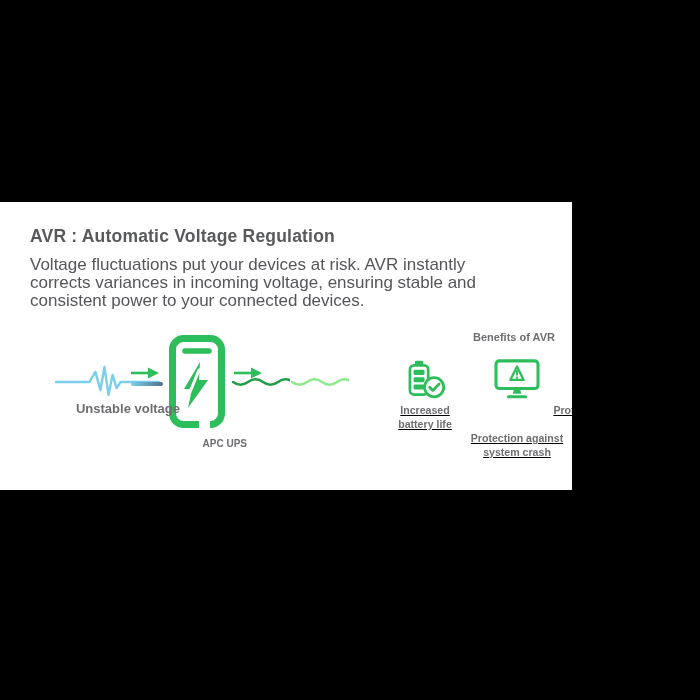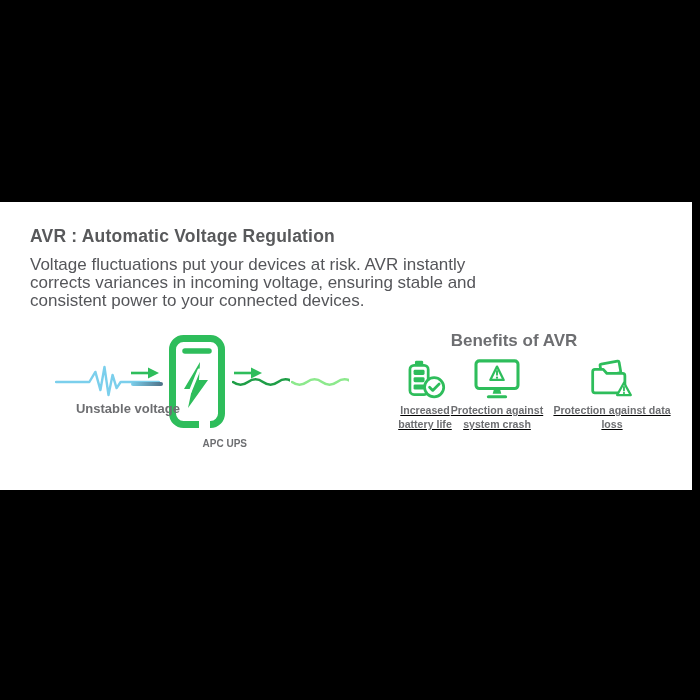--- a/index.html
+++ b/index.html
@@ -1,16 +1,16 @@
 <!DOCTYPE html>
 <html style="--accent-green: #2ebd5b; --dark-green: #1f9e47; --light-green: #8de98d; --light-blue: #7bcfec; --slate-blue: #4e7086; --title-gray: #58595b; --body-gray: #55565a; --label-gray: #6d6e71; --page-black: #000000; --panel-white: #ffffff;"><head>
 <meta charset="utf-8">
 <style>
   html,body{margin:0;padding:0;background:#000;}
-  .frame{position:relative;width:692px;height:700px;background:#000;overflow:hidden;
+  .frame{position:relative;width:572px;height:700px;background:#000;overflow:hidden;
          font-family:"Liberation Sans",sans-serif;}
   .letterbox{position:absolute;left:0;width:700px;background:#000;}
   .letterbox.top{top:0;height:202px;}
   .letterbox.bottom{top:490px;height:210px;}
   .content{position:absolute;left:0;top:202px;width:700px;height:288px;background:#fff;}
 
   .title{position:absolute;left:30px;top:24px;margin:0;font-size:17.5px;font-weight:bold;
          color:var(--title-gray,#58595b);letter-spacing:.2px;}
   .desc{position:absolute;left:30px;top:54px;width:464px;margin:0;font-size:17px;
         line-height:18px;color:var(--body-gray,#55565a);}
@@ -32,27 +32,27 @@
   .wave-light{left:291px;top:172px;}
 
   .stroke-green{stroke:var(--accent-green,#2ebd5b);}
   .fill-green{fill:var(--accent-green,#2ebd5b);}
   .stroke-blue{stroke:var(--light-blue,#7bcfec);}
   .stroke-dkgreen{stroke:var(--dark-green,#1f9e47);}
   .stroke-ltgreen{stroke:var(--light-green,#8de98d);}
 
   
   .benefits-title{position:absolute;left:449px;top:129px;width:130px;margin:0;text-align:center;
-                  font-size:17px;font-weight:bold;color:var(--label-gray,#6d6e71);}
+                  font-size:11px;font-weight:bold;color:var(--label-gray,#6d6e71);}
   .benefit{position:absolute;top:155px;display:flex;flex-direction:column;align-items:center;text-decoration:underline;}
   .benefit .icon-box{height:43px;display:flex;align-items:flex-end;justify-content:center;}
   .benefit .caption{margin-top:4px;font-size:10.6px;font-weight:bold;line-height:1.3;
                     color:var(--label-gray,#6d6e71);text-align:center;}
   .benefit-1{left:383px;width:84px;}
-  .benefit-2{left:436px;width:122px;}
+  .benefit-2{left:456px;width:122px;gap:28px;}
   .benefit-3{left:551px;width:122px;}
 </style>
 </head>
 <body>
 
 <div class="frame">
   <div class="letterbox top"></div>
   <div class="letterbox bottom"></div>
 
   <div class="content">

